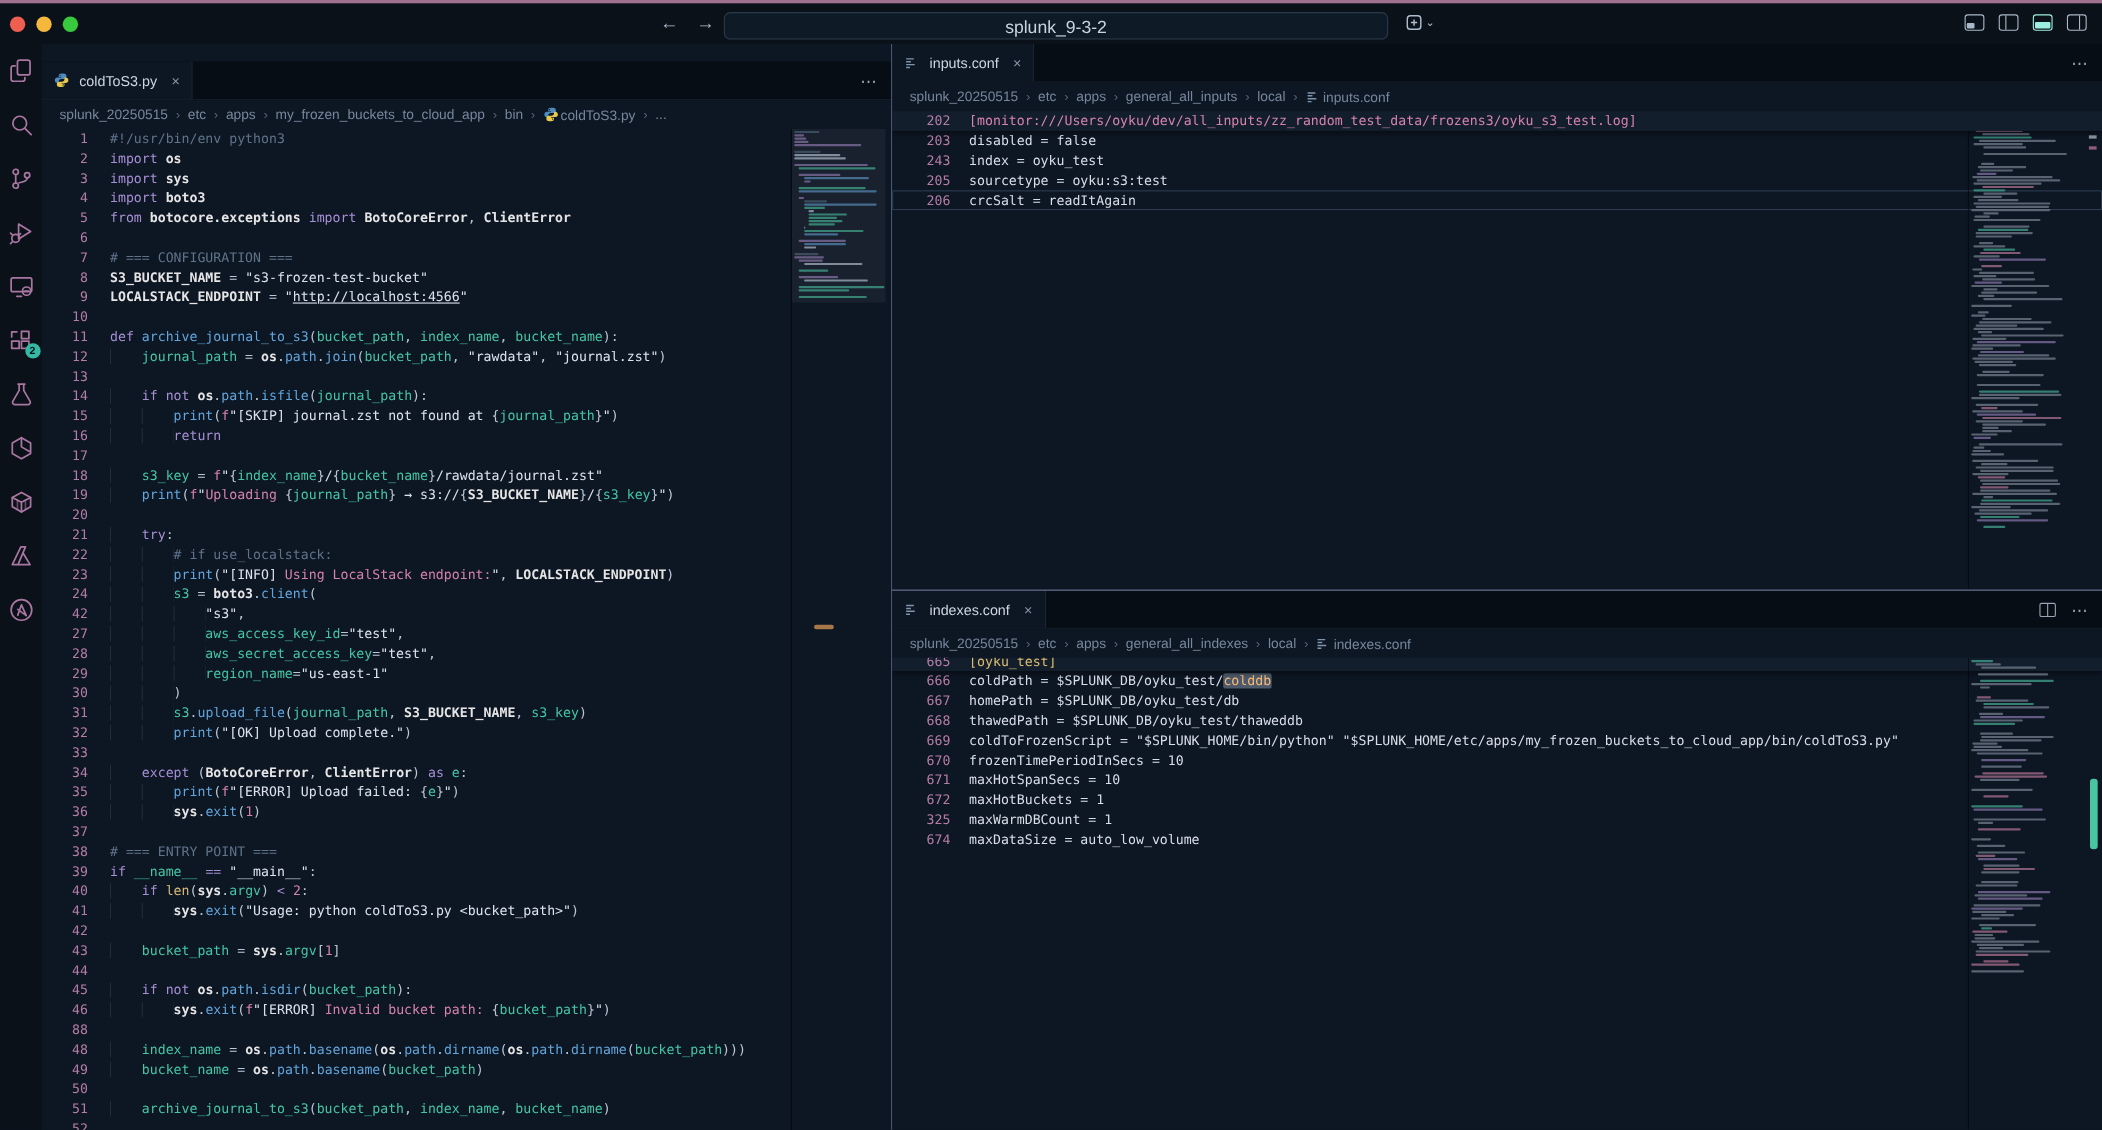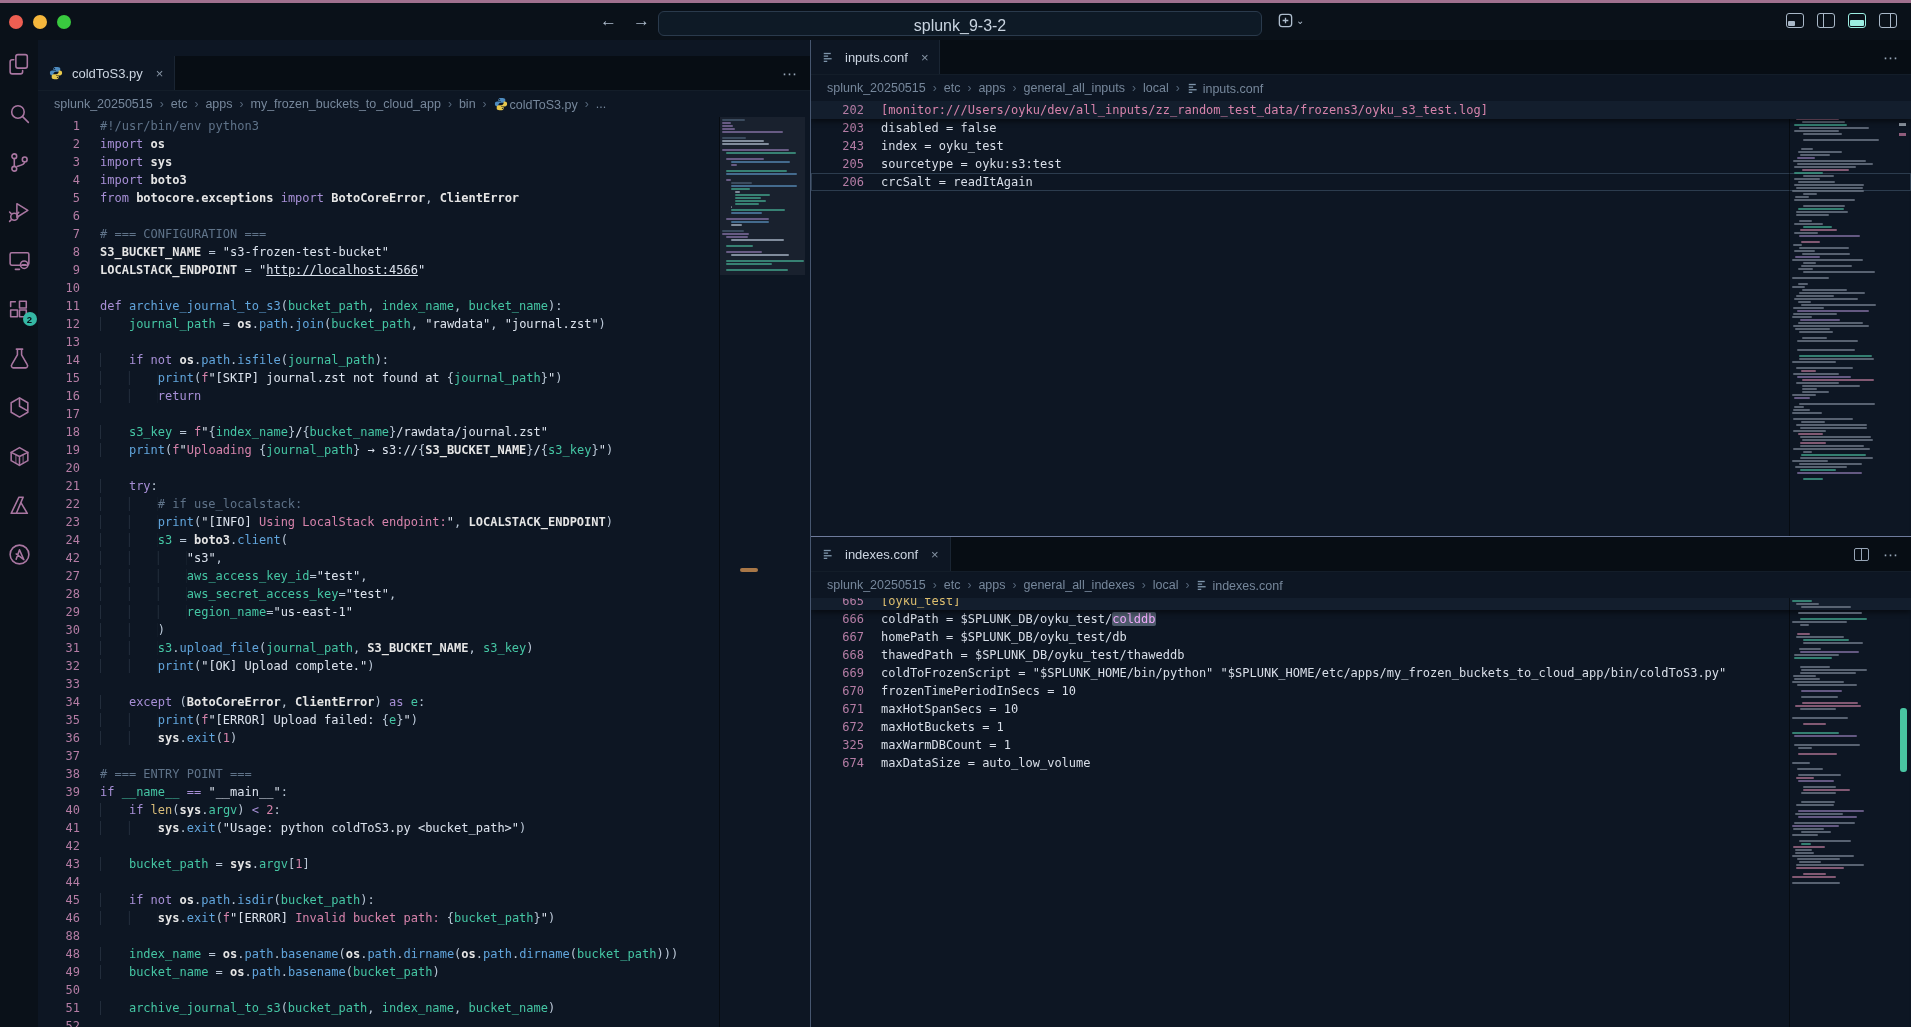--- a/index.html
+++ b/index.html
@@ -71,21 +71,21 @@
   .code-line .ltext { flex:1; }
   .code-line.cur { outline:1px solid #2c3c4e; outline-offset:-1px; }
   .code-line.sticky { background:#131e2d; box-shadow:0 3px 5px rgba(0,0,0,.45); z-index:2; }
   #g-bottom .lines-shift { transform:translateY(-6px); }
 
   .tk-cm{color:#5f7389} .tk-kw{color:#a78fd6} .tk-mod{color:#e5e5e5;font-weight:bold}
   .tk-fn{color:#61a5dc} .tk-fy{color:#d9bd7a} .tk-vr{color:#45c6a4}
   .tk-st{color:#dce3ee} .tk-stu{color:#dce3ee;text-decoration:underline}
   .tk-sp{color:#d683ab} .tk-nm{color:#d683ab} .tk-pl{color:#bac7d6}
   .tk-cf{color:#d9dfe9} .tk-yl{color:#ddbe6e}
-  .tk-hl{color:#f0abfc;background:#4d5a6b;border-radius:2px}
+  .tk-hl{color:#fdba74;background:#4d5a6b;border-radius:2px}
   .tk-ind{background-image:linear-gradient(to right, rgba(130,150,170,.18) 1px, transparent 1px);
           background-size:28.9px 100%;}
 
   
   .minimap { position:absolute; top:0; bottom:0; border-left:1px solid rgba(0,0,0,.5); padding-top:2px; }
   #mm-left { right:5px; width:86px; }
   #mm-top, #mm-bottom { right:26px; width:96px; }
   .mm-row { height:2px; margin-bottom:1px; display:flex; }
   .mm-row span { height:2px; display:block; opacity:.8; border-radius:1px; flex:0 0 auto; }
   .mm-slider { position:absolute; left:0; right:0; top:0; height:158px; background:rgba(255,255,255,.05); }

